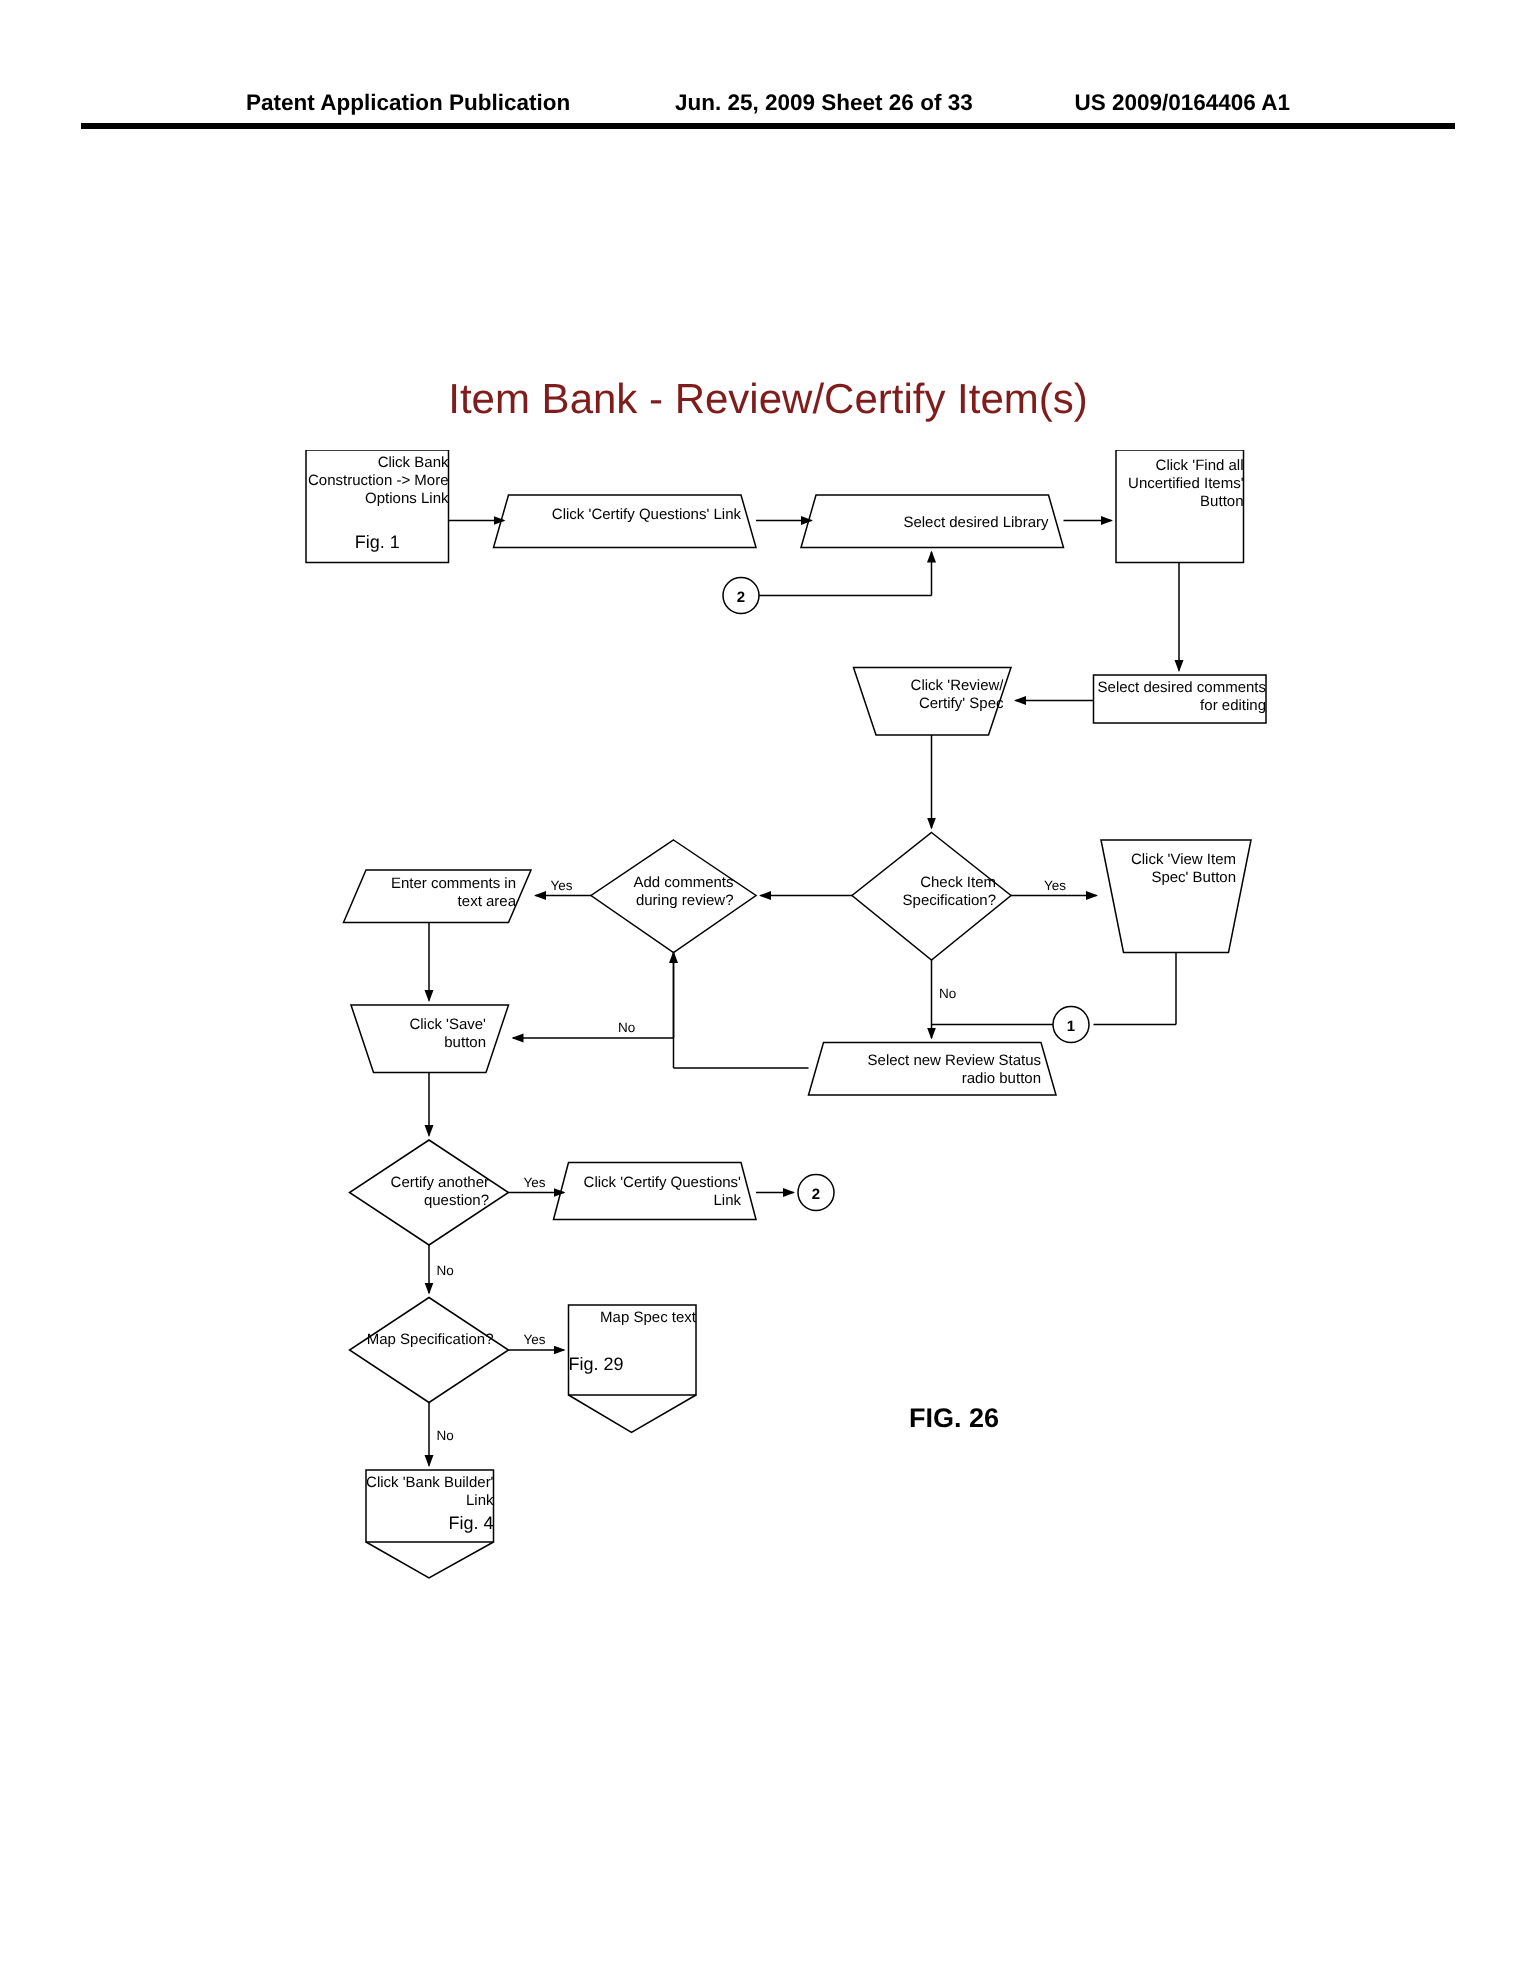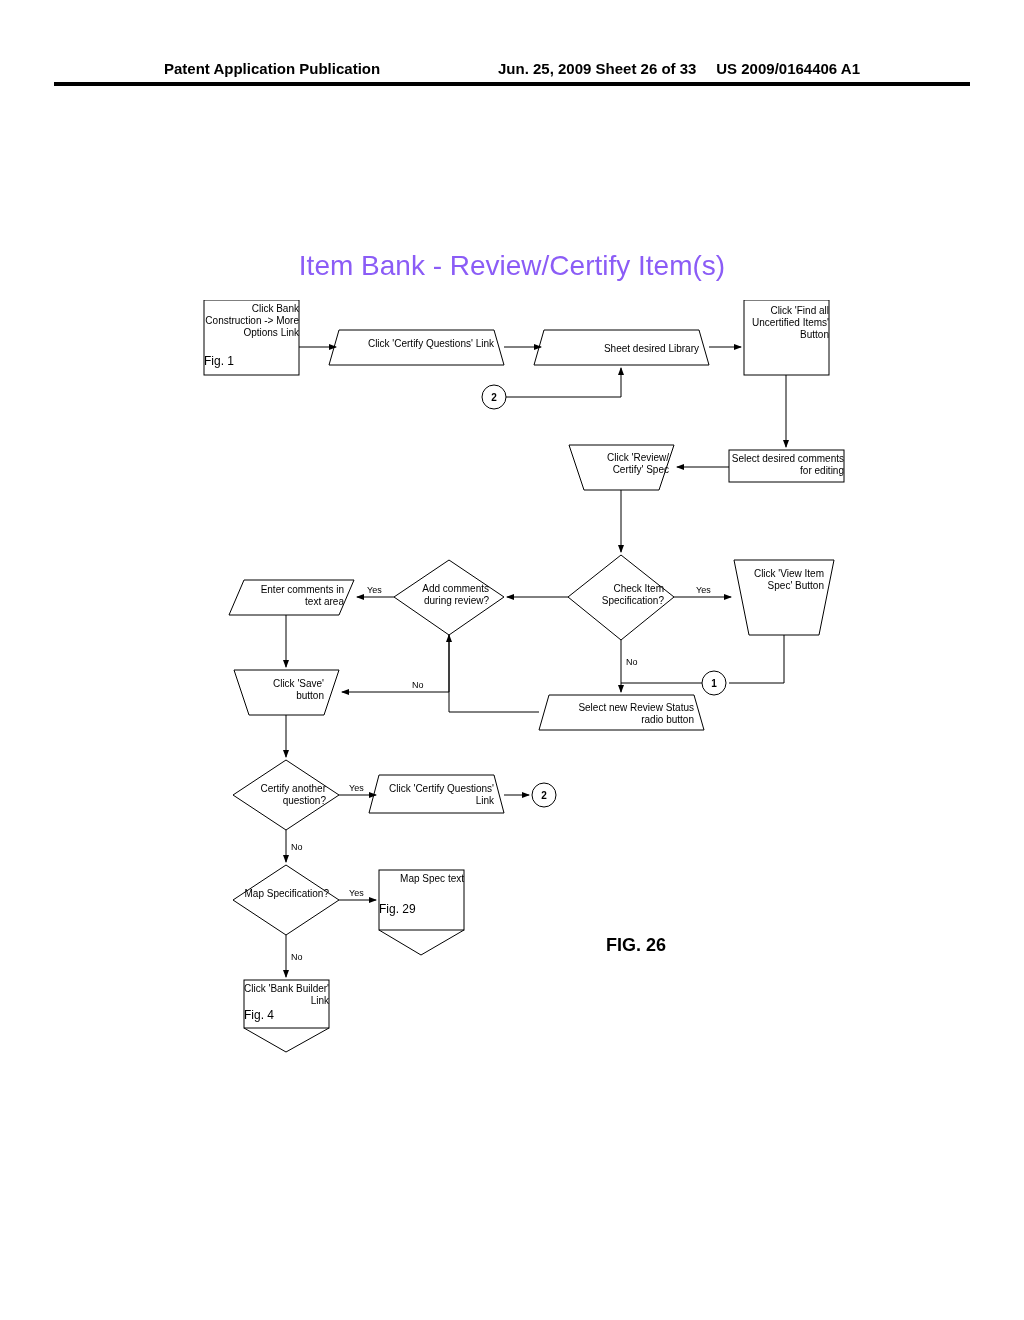--- a/index.html
+++ b/index.html
@@ -1,51 +1,51 @@
 <!DOCTYPE html>
 <html><head>
 <meta charset="utf-8">
 <style>
 body{margin:0;font-family:Arial,Helvetica,sans-serif;background:#fff}
 .page{width:916px;height:1320px;position:relative;margin:0 auto}
 .hdr{position:absolute;top:82px;left:0;right:0;border-top:2px solid #000;border-bottom:2px solid #000}
 .hdr-t{position:absolute;top:60px;font-size:15px;font-weight:bold}
-.title{position:absolute;top:250px;left:0;right:0;text-align:center;font-size:28px;color:#8b5cf6}
+.title{position:absolute;top:250px;left:0;right:0;text-align:center;font-size:28px;color:#7f1d1d}
 svg{position:absolute;top:300px;left:100px}
 .node-txt{font-size:10px;text-align:right;line-height:1.2}
 .fig-ref{font-size:12px}
 .fig-lbl{position:absolute;font-size:18px;font-weight:bold}
 </style>
 </head>
 <body>
 
 <div class="page">
   <div class="hdr"></div>
   <div class="hdr-t" style="left:110px">Patent Application Publication</div>
-  <div class="hdr-t" style="left:444px">Jun. 25, 2009  Sheet 26 of 33</div>
+  <div class="hdr-t" style="left:396px">Jun. 25, 2009  Sheet 26 of 33</div>
   <div class="hdr-t" style="right:110px">US 2009/0164406 A1</div>
   <div class="title">Item Bank - Review/Certify Item(s)</div>
   <div class="fig-lbl" style="top:935px;left:552px">FIG. 26</div>
 
   <svg width="820" height="810">
     <defs>
       <marker id="ah" markerWidth="8" markerHeight="8" refX="7" refY="3" orient="auto">
           <path d="M0,0 L8,3 L0,6 Z" fill="#000"></path>
         </marker>
     </defs>
 
     <rect x="50" y="0" width="95" height="75" fill="none" stroke="#000"></rect>
     <foreignObject x="50" y="3" width="95" height="52"><div class="node-txt">Click Bank Construction -&gt; More Options Link</div></foreignObject>
-    <foreignObject x="50" y="54" width="95" height="18"><div class="fig-ref" style="text-align:left">Fig. 1</div></foreignObject>
+    <foreignObject x="50" y="54" width="95" height="18"><div class="fig-ref" style="text-align:center">Fig. 1</div></foreignObject>
 
     <path d="M185,30 L340,30 L350,65 L175,65 Z" fill="none" stroke="#000"></path>
     <foreignObject x="190" y="38" width="150" height="26"><div class="node-txt">Click 'Certify Questions' Link</div></foreignObject>
 
     <path d="M390,30 L545,30 L555,65 L380,65 Z" fill="none" stroke="#000"></path>
-    <foreignObject x="395" y="43" width="150" height="16"><div class="node-txt">Sheet desired Library</div></foreignObject>
+    <foreignObject x="395" y="43" width="150" height="16"><div class="node-txt">Select desired Library</div></foreignObject>
 
     <rect x="590" y="0" width="85" height="75" fill="none" stroke="#000"></rect>
     <foreignObject x="590" y="5" width="85" height="65"><div class="node-txt">Click 'Find all Uncertified Items' Button</div></foreignObject>
 
     <circle cx="340" cy="97" r="12" fill="none" stroke="#000"></circle>
     <text x="340" y="101" text-anchor="middle" font-size="10" font-weight="bold">2</text>
 
     <path d="M415,145 L520,145 L505,190 L430,190 Z" fill="none" stroke="#000"></path>
     <foreignObject x="425" y="152" width="90" height="35"><div class="node-txt">Click 'Review/ Certify' Spec</div></foreignObject>
 
@@ -85,21 +85,21 @@
     <path d="M132,565 L185,600 L132,635 L79,600 Z" fill="none" stroke="#000"></path>
     <foreignObject x="89" y="588" width="86" height="26"><div class="node-txt">Map Specification?</div></foreignObject>
 
     <rect x="225" y="570" width="85" height="60" fill="none" stroke="#000"></rect>
     <foreignObject x="225" y="573" width="85" height="28"><div class="node-txt">Map Spec text</div></foreignObject>
     <foreignObject x="225" y="602" width="85" height="18"><div class="fig-ref" style="text-align:left">Fig. 29</div></foreignObject>
     <path d="M225,630 L267,655 L310,630" fill="none" stroke="#000"></path>
 
     <rect x="90" y="680" width="85" height="48" fill="none" stroke="#000"></rect>
     <foreignObject x="90" y="683" width="85" height="26"><div class="node-txt">Click 'Bank Builder' Link</div></foreignObject>
-    <foreignObject x="90" y="708" width="85" height="18"><div class="fig-ref" style="text-align:left">Fig. 4</div></foreignObject>
+    <foreignObject x="90" y="708" width="85" height="18"><div class="fig-ref" style="text-align:right">Fig. 4</div></foreignObject>
     <path d="M90,728 L132,752 L175,728" fill="none" stroke="#000"></path>
 
     <line x1="145" y1="47" x2="182" y2="47" stroke="#000" marker-end="url(#ah)"></line>
     <line x1="350" y1="47" x2="387" y2="47" stroke="#000" marker-end="url(#ah)"></line>
     <line x1="555" y1="47" x2="587" y2="47" stroke="#000" marker-end="url(#ah)"></line>
     <line x1="632" y1="75" x2="632" y2="147" stroke="#000" marker-end="url(#ah)"></line>
     <line x1="575" y1="167" x2="523" y2="167" stroke="#000" marker-end="url(#ah)"></line>
     <line x1="352" y1="97" x2="467" y2="97" stroke="#000"></line>
       <line x1="467" y1="97" x2="467" y2="68" stroke="#000" marker-end="url(#ah)"></line>
     <line x1="467" y1="190" x2="467" y2="252" stroke="#000" marker-end="url(#ah)"></line>

